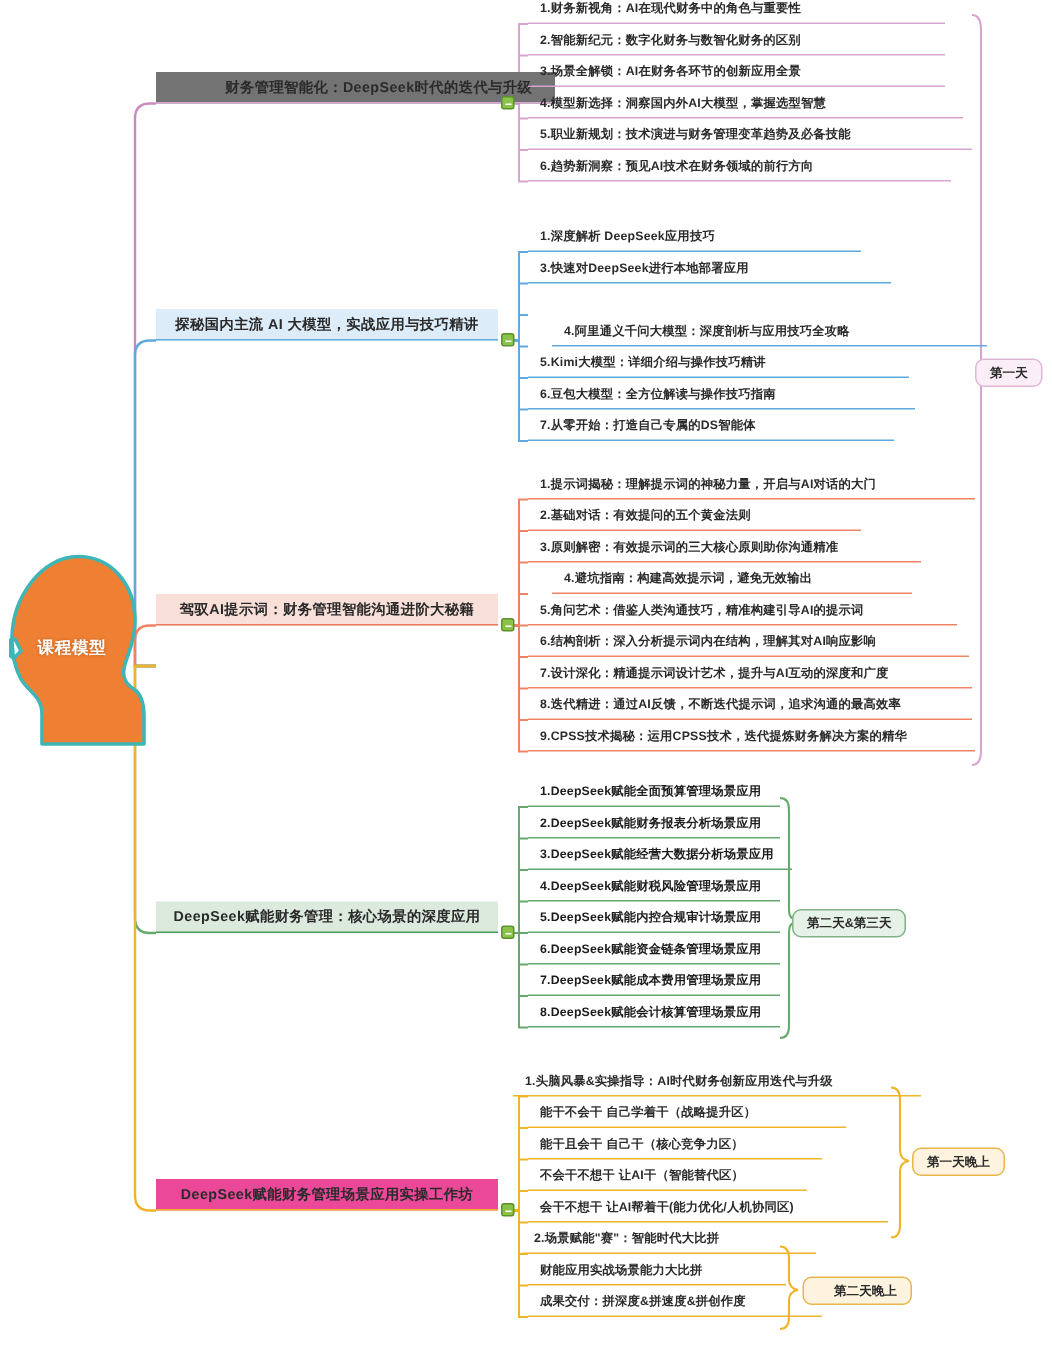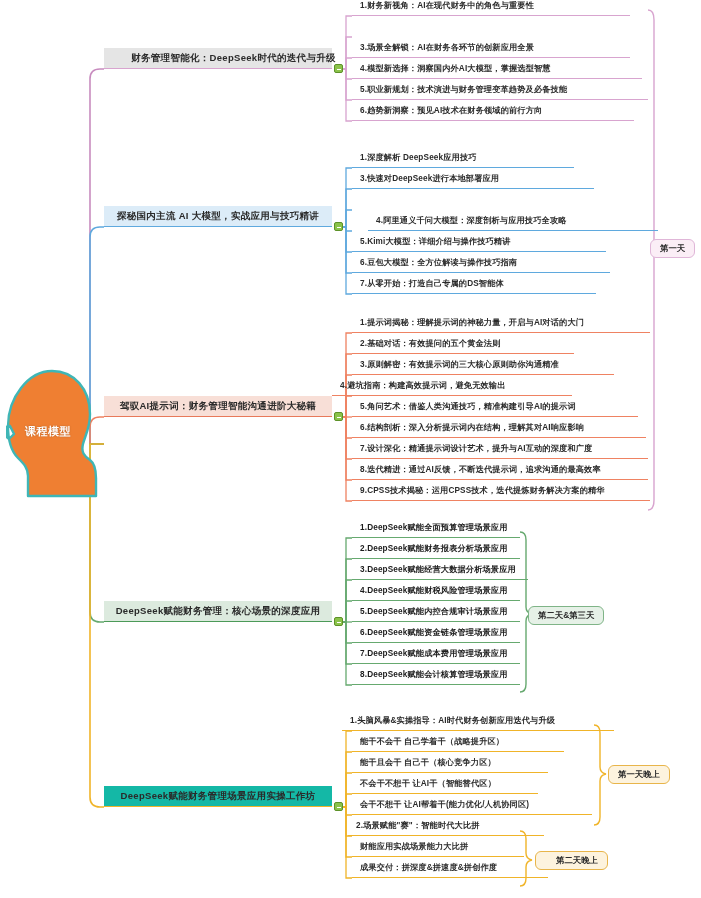--- a/index.html
+++ b/index.html
@@ -22,25 +22,25 @@
   }
 
   
   .branch{
     position:absolute;height:21px;box-sizing:border-box;
     display:flex;align-items:center;justify-content:center;
     font-size:9.5px;font-weight:bold;letter-spacing:.3px;
     color:#2a2a2a;white-space:nowrap;
     border-bottom:1.6px solid #999;
   }
-  .branch.b1{left:104px;top:48px;width:228px;background:#e5e5e5;border-bottom-color:#d8a4cf;padding-left:31px;}
+  .branch.b1{left:104px;top:48px;width:266px;background:#737373;border-bottom-color:#d8a4cf;padding-left:31px;}
   .branch.b2{left:104px;top:206px;width:228px;background:#dcecf8;border-bottom-color:#5fa9de;}
   .branch.b3{left:104px;top:396px;width:228px;background:#f8dfd7;border-bottom-color:#e8795a;}
   .branch.b4{left:104px;top:601px;width:228px;background:#dceade;border-bottom-color:#4c9a58;align-items:center;}
-  .branch.b5{left:104px;top:786px;width:228px;background:#14b8a6;border-bottom-color:#f0b429;}
+  .branch.b5{left:104px;top:786px;width:228px;background:#ec4899;border-bottom-color:#f0b429;}
 
   
   .toggle{
     position:absolute;width:9px;height:9px;border-radius:2px;
     background:#8bc34a;border:1px solid #5d9129;box-sizing:border-box;
   }
   .toggle::before{
     content:"";position:absolute;left:1.5px;top:3.5px;width:4px;height:1px;background:#ffffff;
   }
 
@@ -175,20 +175,23 @@
   <div class="toggle" style="left:334px;top:617px;"></div>
 
   <div class="branch b5">
     <span>DeepSeek赋能财务管理场景应用实操工作坊</span>
   </div>
   <div class="toggle" style="left:334px;top:802px;"></div>
 
   <div class="leaf c1" style="left:352px;top:-4px;width:278px;">
       <span>1.财务新视角：AI在现代财务中的角色与重要性</span>
     </div>
+  <div class="leaf c1" style="left:352px;top:17px;width:278px;">
+      <span>2.智能新纪元：数字化财务与数智化财务的区别</span>
+    </div>
   <div class="leaf c1" style="left:352px;top:38px;width:278px;">
       <span>3.场景全解锁：AI在财务各环节的创新应用全景</span>
     </div>
   <div class="leaf c1" style="left:352px;top:59px;width:290px;">
       <span>4.模型新选择：洞察国内外AI大模型，掌握选型智慧</span>
     </div>
   <div class="leaf c1" style="left:352px;top:80px;width:296px;">
       <span>5.职业新规划：技术演进与财务管理变革趋势及必备技能</span>
     </div>
   <div class="leaf c1" style="left:352px;top:101px;width:282px;text-align:right;">
@@ -216,21 +219,21 @@
 
   <div class="leaf c3" style="left:352px;top:313px;width:298px;">
       <span>1.提示词揭秘：理解提示词的神秘力量，开启与AI对话的大门</span>
     </div>
   <div class="leaf c3" style="left:352px;top:334px;width:222px;">
       <span>2.基础对话：有效提问的五个黄金法则</span>
     </div>
   <div class="leaf c3" style="left:352px;top:355px;width:262px;">
       <span>3.原则解密：有效提示词的三大核心原则助你沟通精准</span>
     </div>
-  <div class="leaf c3" style="left:332px;top:376px;width:240px;">
+  <div class="leaf c3" style="left:368px;top:376px;width:240px;">
       <span>4.避坑指南：构建高效提示词，避免无效输出</span>
     </div>
   <div class="leaf c3" style="left:352px;top:397px;width:286px;">
       <span>5.角问艺术：借鉴人类沟通技巧，精准构建引导AI的提示词</span>
     </div>
   <div class="leaf c3" style="left:352px;top:418px;width:294px;">
       <span>6.结构剖析：深入分析提示词内在结构，理解其对AI响应影响</span>
     </div>
   <div class="leaf c3" style="left:352px;top:439px;width:296px;">
       <span>7.设计深化：精通提示词设计艺术，提升与AI互动的深度和广度</span>

